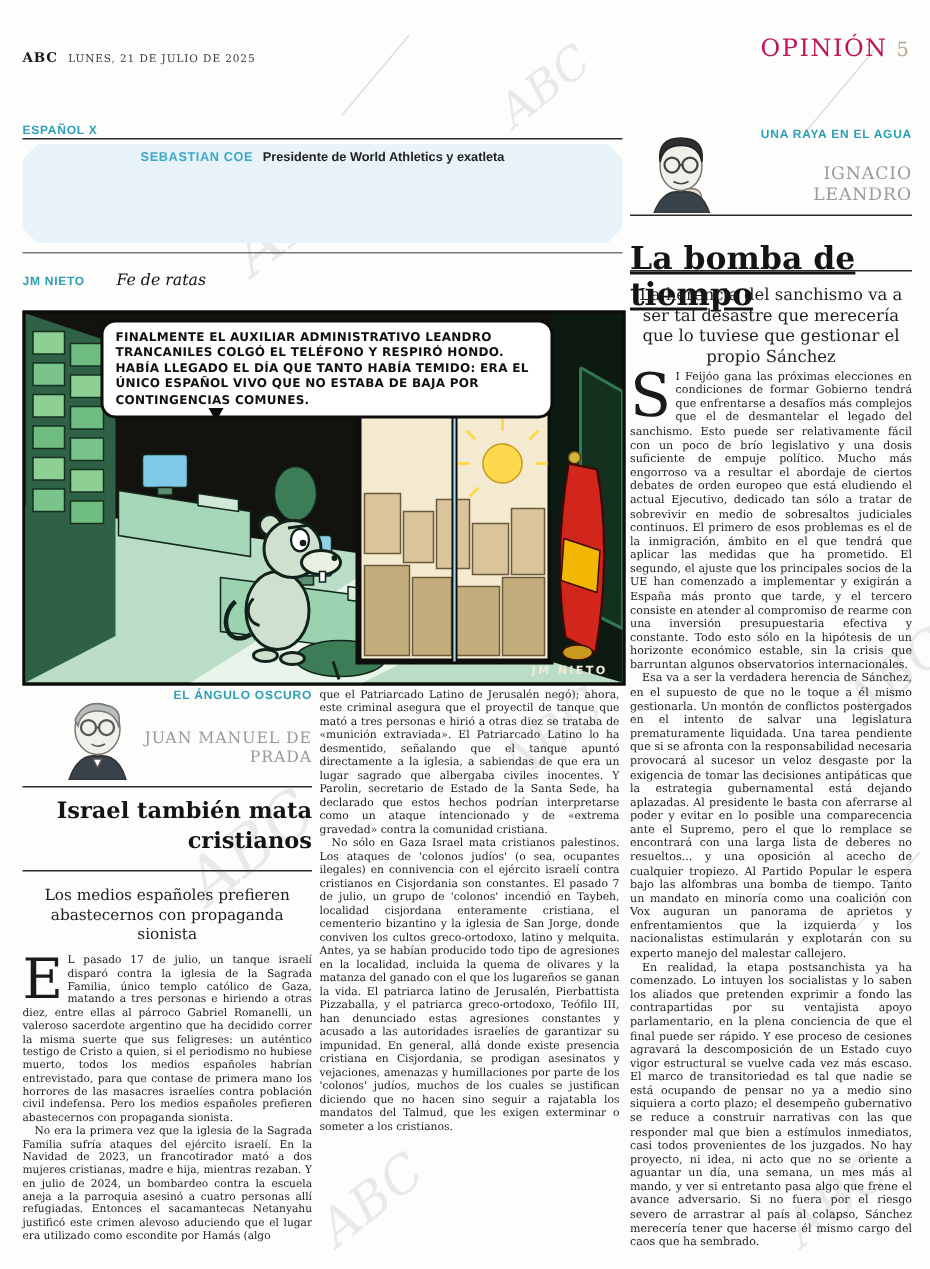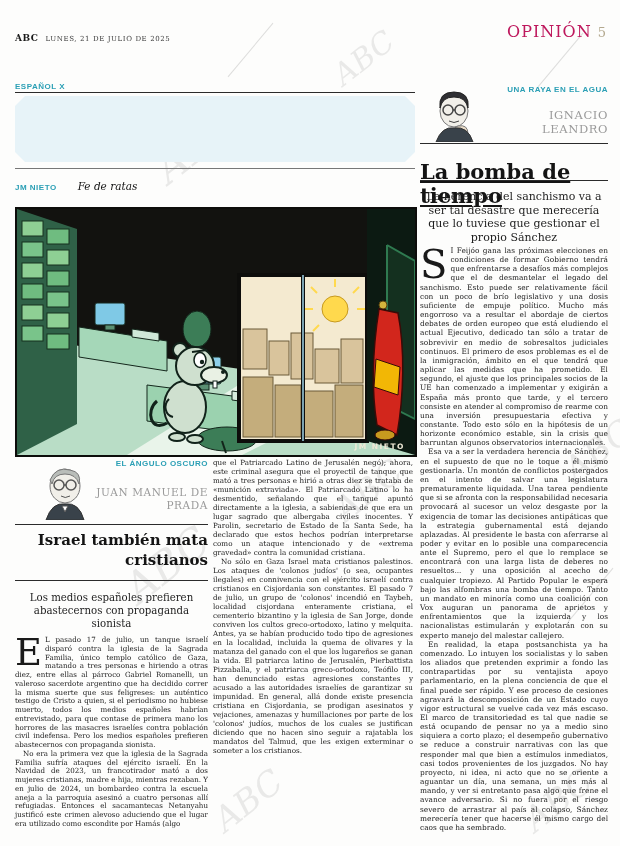--- a/index.html
+++ b/index.html
@@ -66,20 +66,24 @@
 <div class="abs" style="left:15px;top:26px;">
   <span class="hdr-brand">ABC</span><span class="hdr-date">LUNES, 21 DE JULIO DE 2025</span>
 </div>
 <div class="abs" style="right:14px;top:22px;">
   <span class="hdr-section">OPINIÓN</span><span class="hdr-page">5</span>
 </div>
 
 <div class="abs kicker" style="left:15px;top:82px;">ESPAÑOL X</div>
 <div class="rule" style="left:15px;top:92px;width:400px;"></div>
 <div class="quotebox">
+  <div class="quote-attr">
+    <span class="quote-author">SEBASTIAN COE</span>
+    <span class="quote-role">Presidente de World Athletics y exatleta</span>
+  </div>
 </div>
 <div class="rule-light" style="left:15px;top:168px;width:400px;"></div>
 
 <div class="abs" style="left:15px;top:175px;">
   <span class="kicker">JM NIETO</span><span class="cartoon-credit">Fe de ratas</span>
 </div>
 <div class="cartoon">
   <svg width="398" height="246" viewBox="0 0 398 246">
     <rect width="398" height="246" fill="#12120f"></rect>
 
@@ -154,20 +158,21 @@
     <ellipse cx="197" cy="166" rx="13" ry="8" fill="#e9f1e4" stroke="#11221a" stroke-width="2"></ellipse>
     <circle cx="206" cy="163" r="2" fill="#11221a"></circle>
     <rect x="196" y="172" width="4" height="7" fill="#ffffff" stroke="#11221a"></rect>
     <ellipse cx="183" cy="151" rx="6" ry="7.5" fill="#fff" stroke="#11221a" stroke-width="1.5"></ellipse>
     <circle cx="185" cy="153" r="2.2" fill="#11221a"></circle>
     <line x1="175" y1="143" x2="190" y2="141" stroke="#11221a" stroke-width="2"></line>
     <ellipse cx="160" cy="228" rx="8" ry="4" fill="#cfe0cf" stroke="#11221a" stroke-width="2"></ellipse>
     <ellipse cx="178" cy="230" rx="8" ry="4" fill="#cfe0cf" stroke="#11221a" stroke-width="2"></ellipse>
     <path d="M152,190 C146,196 148,206 156,208" stroke="#11221a" stroke-width="2" fill="none"></path>
   </svg>
+  <div class="bubble">FINALMENTE EL AUXILIAR ADMINISTRATIVO LEANDRO TRANCANILES COLGÓ EL TELÉFONO Y RESPIRÓ HONDO. HABÍA LLEGADO EL DÍA QUE TANTO HABÍA TEMIDO: ERA EL ÚNICO ESPAÑOL VIVO QUE NO ESTABA DE BAJA POR CONTINGENCIAS COMUNES.</div>
   <div class="cartoon-sig">JM NIETO</div>
 </div>
 
 <div class="abs kicker" style="left:100px;top:459px;width:108px;text-align:right;">EL ÁNGULO OSCURO</div>
 <div class="abs" style="left:32px;top:462px;width:66px;height:58px;">
   <svg width="66" height="58" viewBox="0 0 66 58">
     <ellipse cx="33" cy="24" rx="15" ry="17" fill="#f1efe9" stroke="#777"></ellipse>
     <path d="M18,18 Q24,4 38,8 Q50,10 47,22 Q44,12 33,12 Q22,12 20,22 Z" fill="#b9bdb9" stroke="#777"></path>
     <circle cx="27" cy="23" r="5" fill="none" stroke="#555" stroke-width="1.5"></circle>
     <circle cx="39" cy="23" r="5" fill="none" stroke="#555" stroke-width="1.5"></circle>

